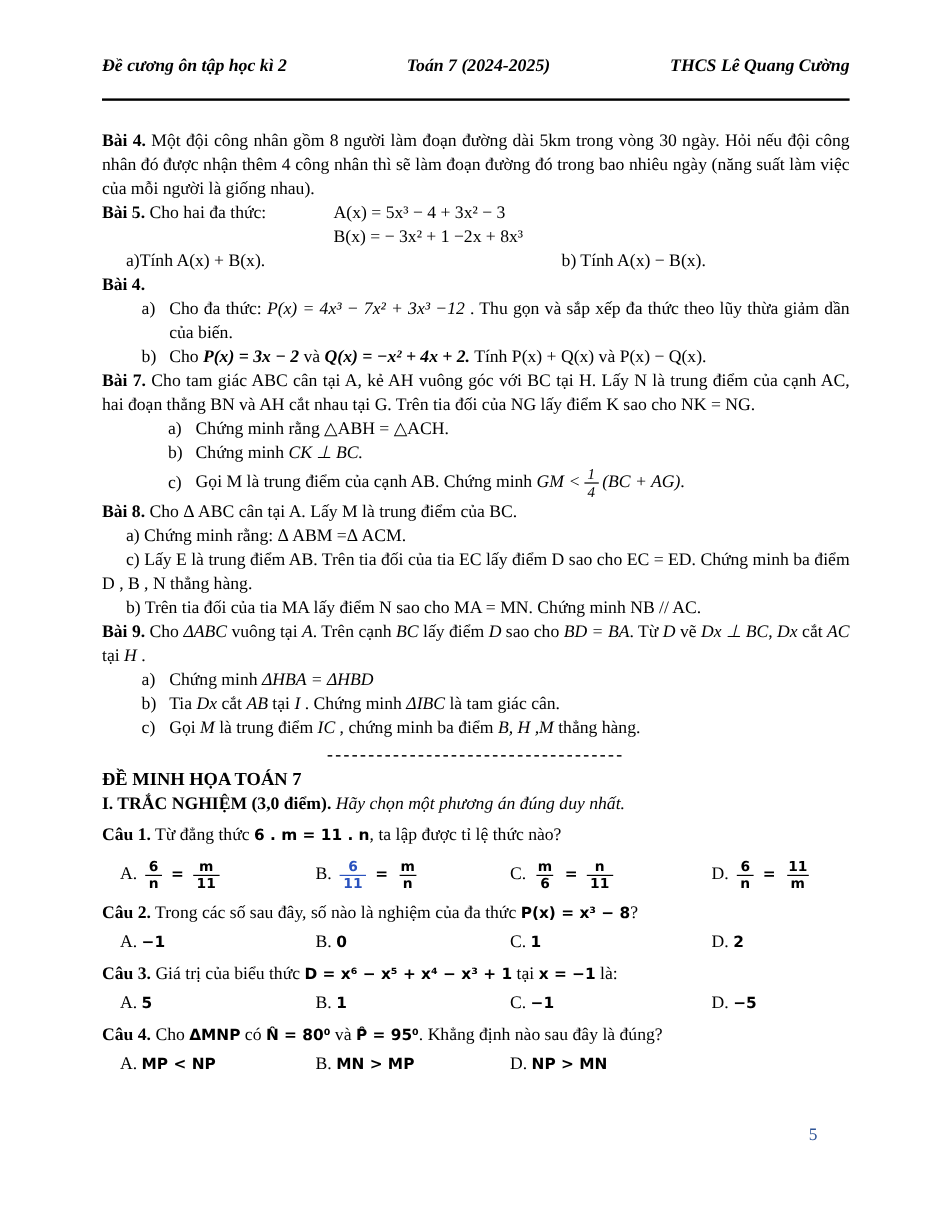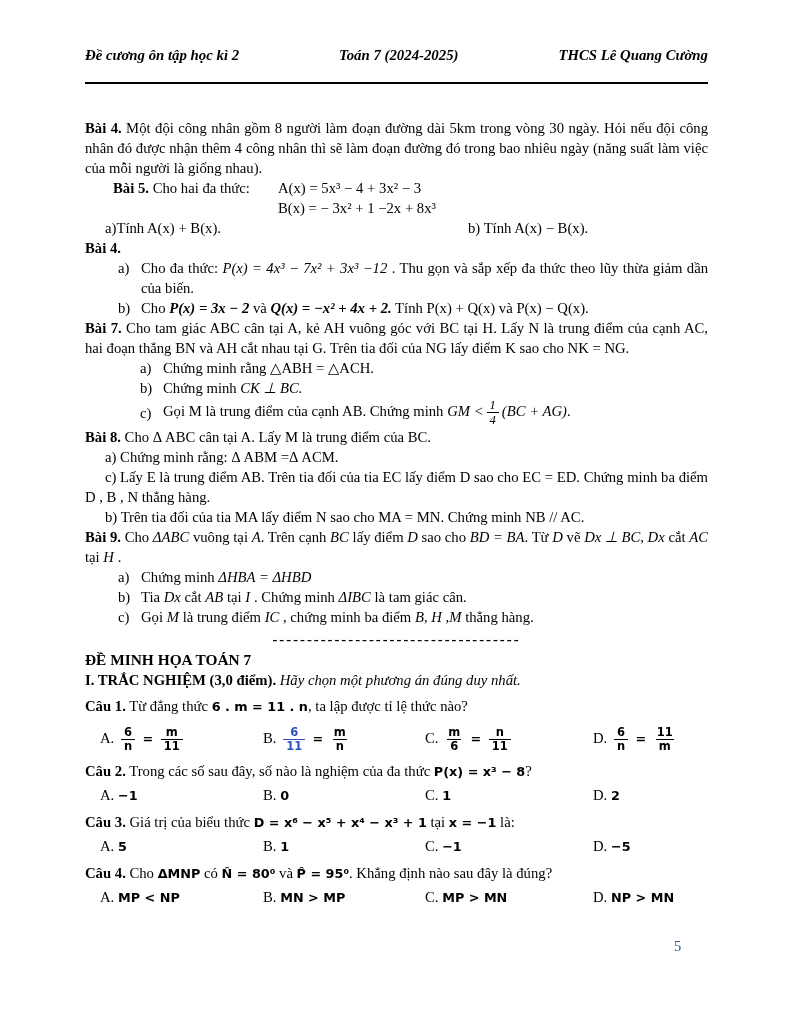--- a/index.html
+++ b/index.html
@@ -14,22 +14,22 @@
     padding:45px 84px 0 85px; overflow:hidden; background:#fff;
     font-size:14.7px; line-height:20px;
   }
   .doc-header {
     display:flex; justify-content:space-between; align-items:baseline;
     font-weight:bold; font-style:italic; font-size:14.8px;
     padding-bottom:17px; border-bottom:2.2px solid #000;
   }
   .para { margin:0; }
   .justify { text-align:justify; }
-  .bai4 { margin-top:34px; }
-  .eqrow { display:flex;text-align:center; }
+  .bai4 { margin-top:24px; }
+  .eqrow { display:flex; }
   .eqrow .cell1 { width:193px; flex:none; }
   .ab-row { display:flex; padding-left:20px; }
   .ab-row .cola { width:363px; flex:none; }
   .hang { display:flex; margin-left:33px; }
   .hang .marker { width:23px; flex:none; }
   .hang .grow { flex:1; }
   .li7 { display:flex; margin-left:55px; }
   .li7 .marker { width:23px; flex:none; }
   .li7.tall { align-items:center; min-height:28px; }
   .li8 { text-indent:20px; }
@@ -188,19 +188,18 @@
     <span class="opt"><span class="">A.  </span><span class="m">5</span></span>
     <span class="opt"><span class="">B. </span><span class="m">1</span></span>
     <span class="opt"><span class="">C. </span><span class="m">−1</span></span>
     <span class="opt"><span class="">D. </span><span class="m">−5</span></span>
   </div>
 
   <p class="para cau"><span class="b">Câu 4.</span><span class=""> Cho </span><span class="m">ΔMNP</span><span class=""> có </span><span class="m">N̂ = 80⁰</span><span class=""> và </span><span class="m">P̂ = 95⁰</span><span class="">. Khẳng định nào sau đây là đúng?</span></p>
   <div class="opt-row">
     <span class="opt"><span class="">A. </span><span class="m">MP &lt; NP</span></span>
     <span class="opt"><span class="">B. </span><span class="m">MN &gt; MP</span></span>
-    <span class="opt"><span class="">C. </span><span class="m">MP &gt; MN</span></span>
     <span class="opt"><span class="">D. </span><span class="m">NP &gt; MN</span></span>
   </div>
 
   <div class="page-num">5</div>
 
 </div>
 
 </body></html>

